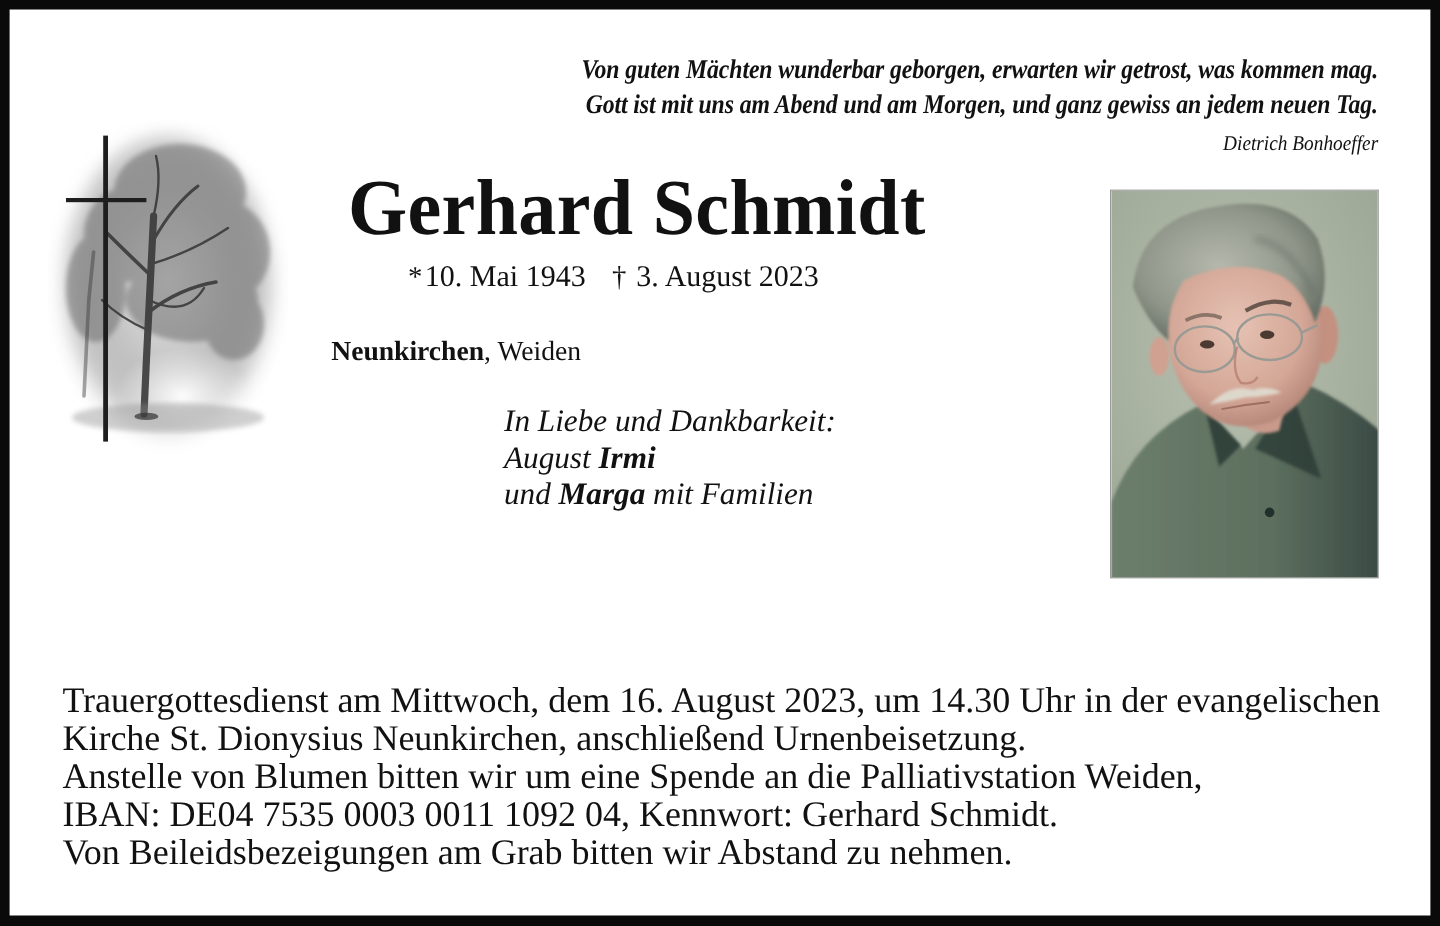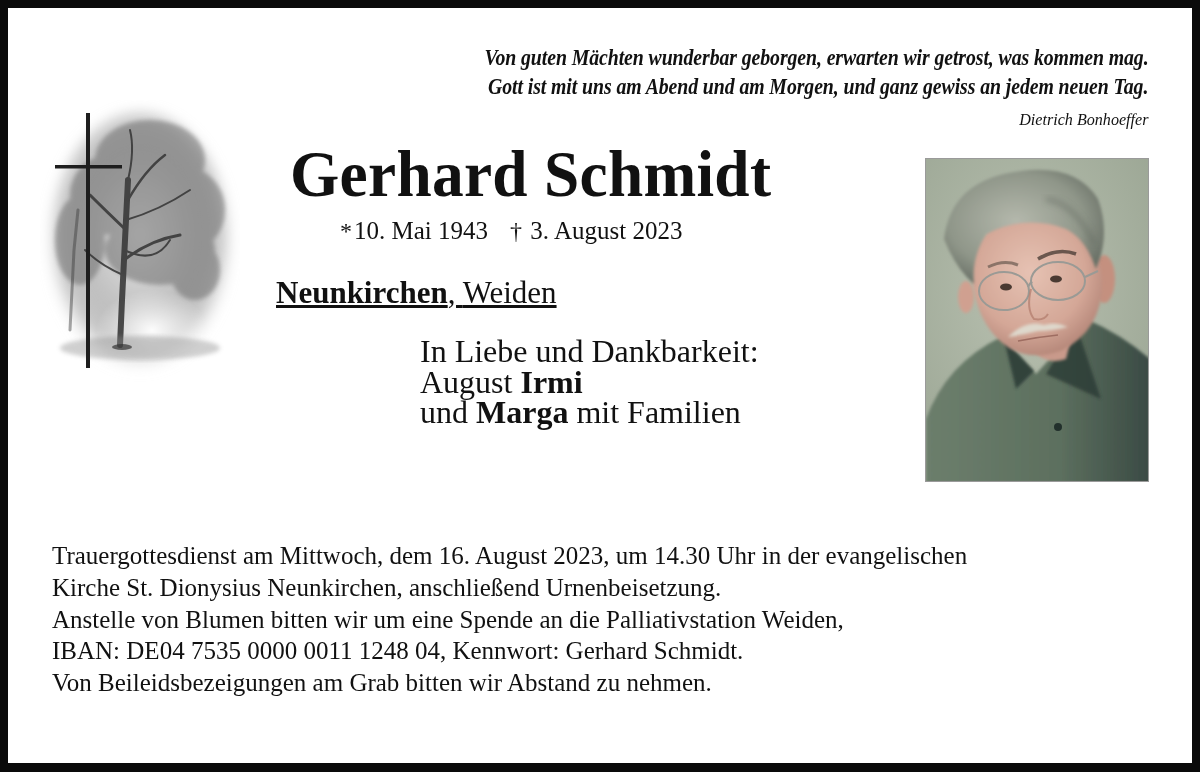--- a/index.html
+++ b/index.html
@@ -67,39 +67,39 @@
       top: 215px;
       font-size: 25px;
       line-height: 32px;
     }
     .dates .sym { font-size: 24px; margin-right: 2px; }
     .dates .gap { display: inline-block; width: 22px; }
 
     .place {
       left: 276px;
       top: 278px;
-      font-size: 31px;
+      font-size: 23px;
       line-height: 30px;
-      text-decoration: underline;
     }
     .place b { font-weight: bold; }
 
     .mourners {
       left: 420px;
       top: 336px;
-      font-size: 32px;
+      font-size: 26px;
       line-height: 30.6px;
+      font-style: italic;
     }
     .mourners div { white-space: nowrap; }
     .mourners b { font-weight: bold; }
 
     .body-text {
       left: 52px;
-      top: 540px;
-      font-size: 25px;
+      top: 568px;
+      font-size: 30px;
       line-height: 31.8px;
     }
     .body-text div { white-space: nowrap; }
 
     
     .tree-img {
       left: 40px;
       top: 100px;
       width: 200px;
       height: 290px;
@@ -256,15 +256,15 @@
     <path d="M82 178 Q100 160 118 166 Q130 162 142 168 Q125 172 112 172 Q96 176 82 178 Z" fill="#ded8cc" filter="url(#soft)"></path>
 
     <path d="M92 182 Q112 178 132 176" stroke="#8c5a50" stroke-width="1.5" fill="none" opacity="0.7"></path>
   </svg>
 </div>
 
 <div class="abs body-text">
   <div>Trauergottesdienst am Mittwoch, dem 16. August 2023, um 14.30 Uhr in der evangelischen</div>
   <div>Kirche St. Dionysius Neunkirchen, anschließend Urnenbeisetzung.</div>
   <div>Anstelle von Blumen bitten wir um eine Spende an die Palliativstation Weiden,</div>
-  <div>IBAN: DE04 7535 0000 0011 1248 04, Kennwort: Gerhard Schmidt.</div>
+  <div>IBAN: DE04 7535 0003 0011 1092 04, Kennwort: Gerhard Schmidt.</div>
   <div>Von Beileidsbezeigungen am Grab bitten wir Abstand zu nehmen.</div>
 </div>
 
 </body></html>

